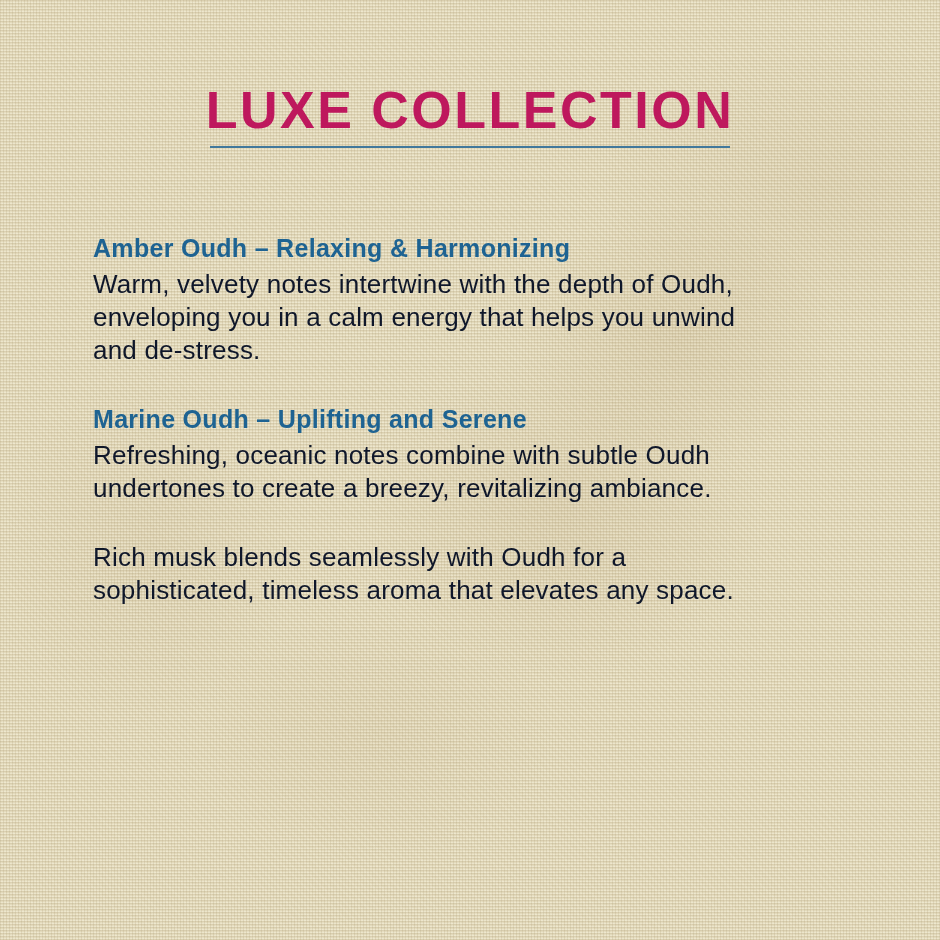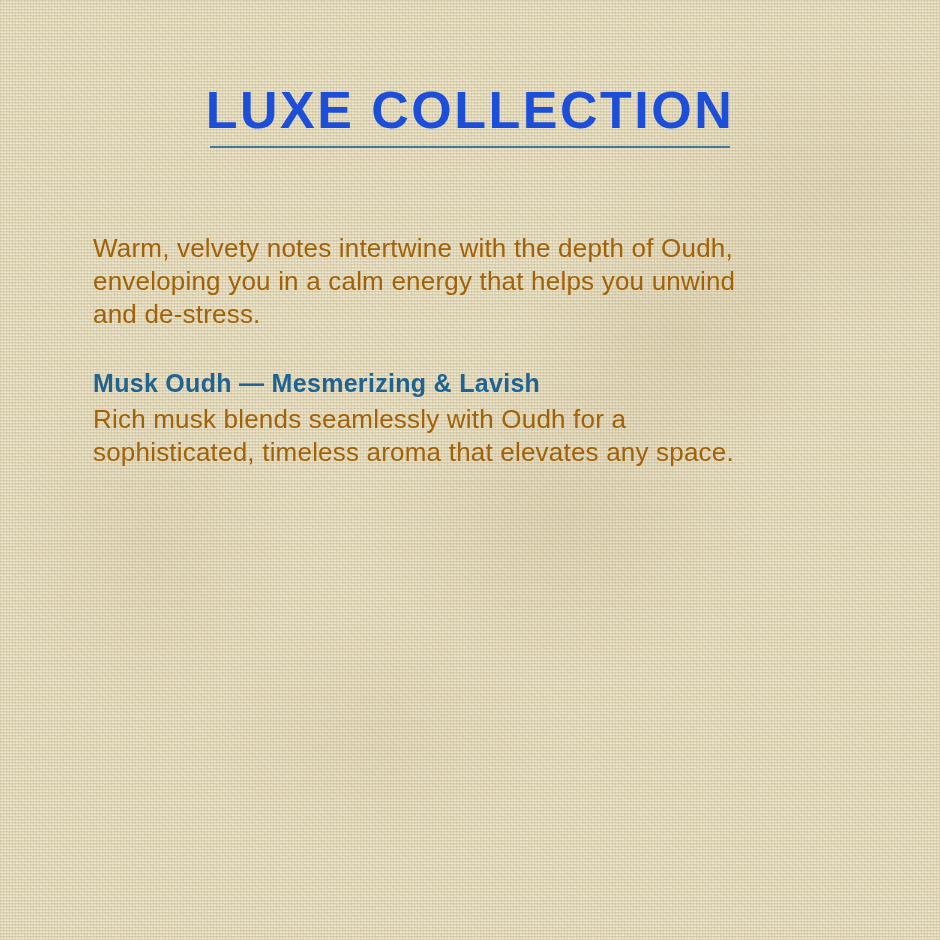--- a/index.html
+++ b/index.html
@@ -40,21 +40,21 @@
   .poster {
     position: absolute;
     inset: 0;
   }
   .title {
     margin-top: 80px;
     text-align: center;
     font-size: 52px;
     font-weight: 700;
     letter-spacing: 2.5px;
-    color: #1d4ed8;
+    color: #be185d;
     line-height: 60px;
   }
   .title-underline {
     width: 520px;
     height: 2px;
     margin: 6px auto 0 auto;
     background: #41789c;
   }
   .content {
     margin: 84px 60px 0 93px;
@@ -67,46 +67,51 @@
     font-weight: 700;
     letter-spacing: 0.3px;
     color: #1e6392;
     line-height: 33px;
     margin: 0 0 3px 0;
   }
   .section-body {
     font-size: 26px;
     font-weight: 400;
     letter-spacing: 0.2px;
-    color: #a16207;
+    color: #0f172a;
     line-height: 33px;
     margin: 0;
     white-space: pre-line;
   }
 </style>
 </head>
 <body>
 
 <div class="shadow-layer"></div>
 
 <div class="poster">
 
   <div class="title">LUXE COLLECTION</div>
   <div class="title-underline"></div>
 
   <div class="content">
 
     <div class="section">
+      <h3 class="section-heading">Amber Oudh – Relaxing &amp; Harmonizing</h3>
       <p class="section-body">Warm, velvety notes intertwine with the depth of Oudh,
 enveloping you in a calm energy that helps you unwind
 and de-stress.</p>
     </div>
 
+    <div class="section">
+      <h3 class="section-heading">Marine Oudh – Uplifting and Serene</h3>
+      <p class="section-body">Refreshing, oceanic notes combine with subtle Oudh
+undertones to create a breezy, revitalizing ambiance.</p>
+    </div>
 
     <div class="section">
-      <h3 class="section-heading">Musk Oudh — Mesmerizing &amp; Lavish</h3>
       <p class="section-body">Rich musk blends seamlessly with Oudh for a
 sophisticated, timeless aroma that elevates any space.</p>
     </div>
 
 
   </div>
 </div>
 
 </body></html>

